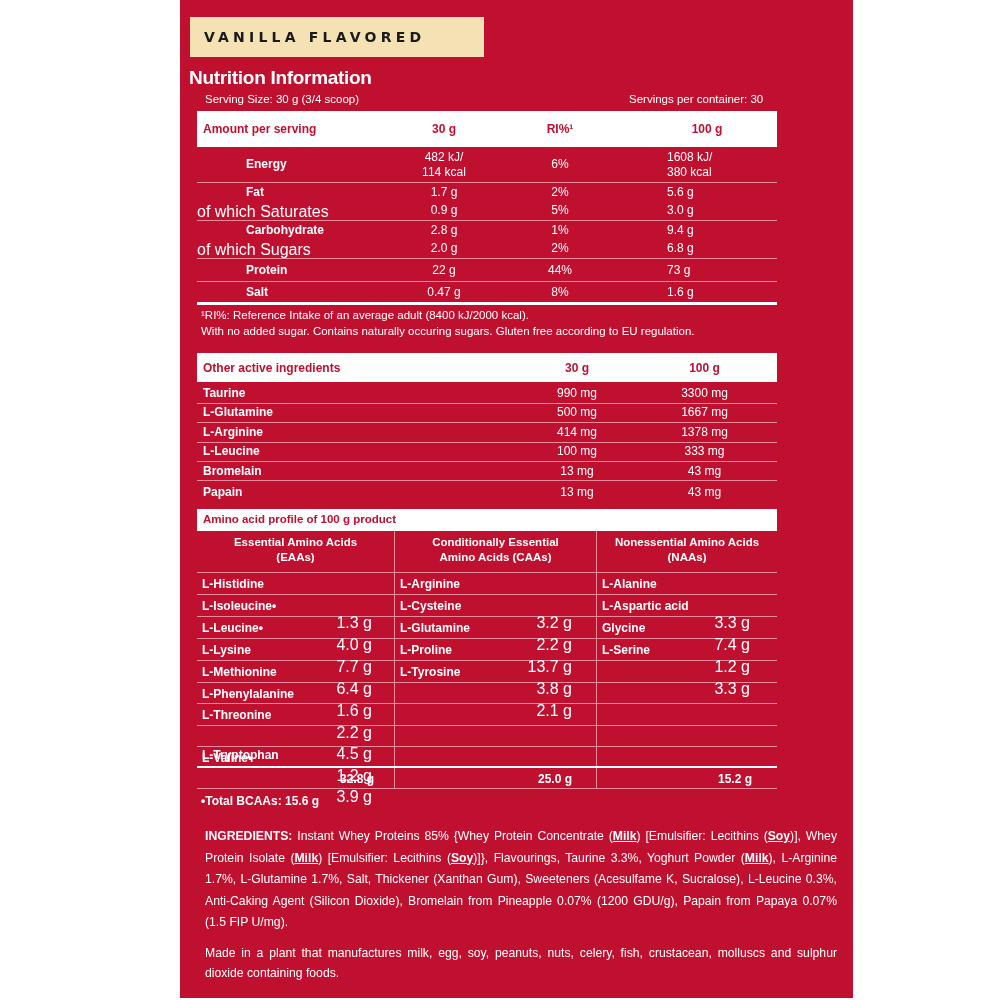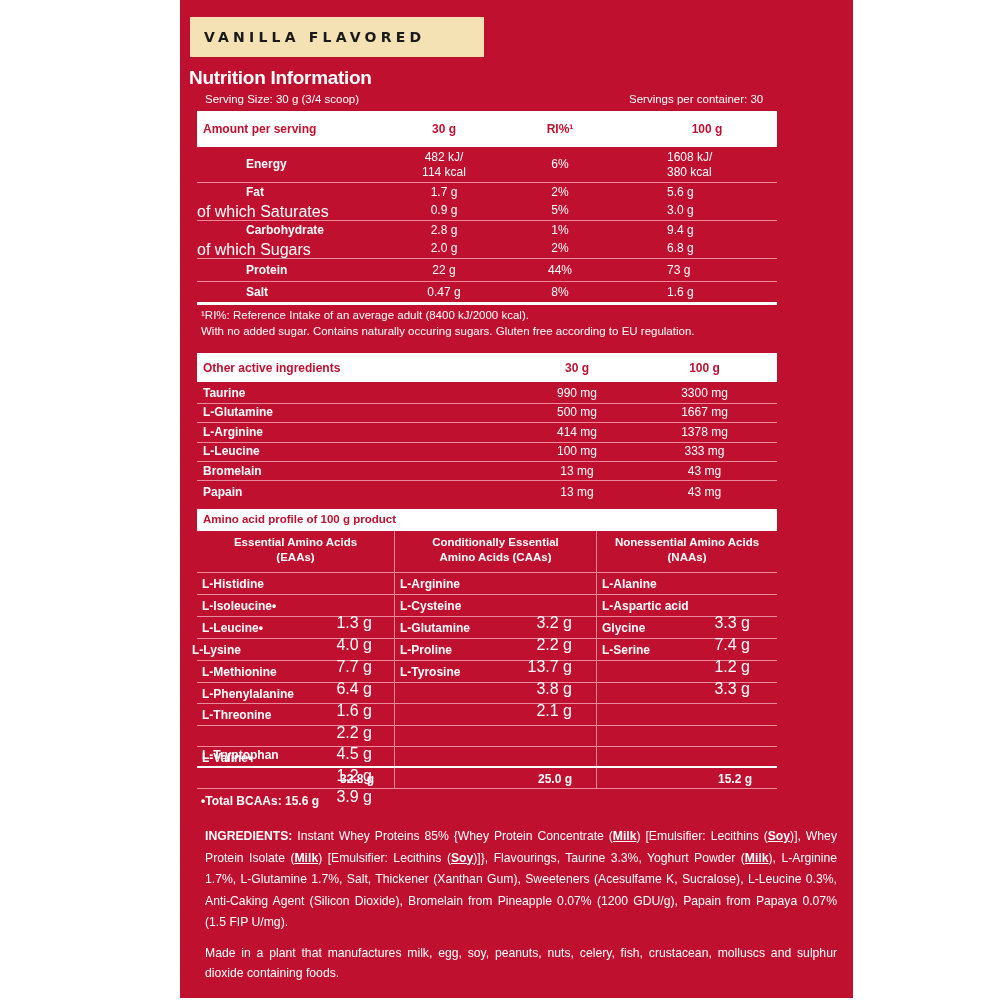--- a/index.html
+++ b/index.html
@@ -209,21 +209,21 @@
 <div class="hline" style="top:746px;"></div>
 <div class="hline thick" style="top:766px;height:2px;"></div>
 <div class="hline" style="top:788px;"></div>
 
 <span class="aa-cell-name" style="left:202px;top:577px;">L-Histidine</span>
 <span class="aa-cell-val" style="left:322px;top:577px;">1.3 g</span>
 <span class="aa-cell-name" style="left:202px;top:599px;">L-Isoleucine•</span>
 <span class="aa-cell-val" style="left:322px;top:599px;">4.0 g</span>
 <span class="aa-cell-name" style="left:202px;top:621px;">L-Leucine•</span>
 <span class="aa-cell-val" style="left:322px;top:621px;">7.7 g</span>
-<span class="aa-cell-name" style="left:192px;top:643px;">L-Lysine</span>
+<span class="aa-cell-name" style="left:202px;top:643px;">L-Lysine</span>
 <span class="aa-cell-val" style="left:322px;top:643px;">6.4 g</span>
 <span class="aa-cell-name" style="left:202px;top:665px;">L-Methionine</span>
 <span class="aa-cell-val" style="left:322px;top:665px;">1.6 g</span>
 <span class="aa-cell-name" style="left:202px;top:687px;">L-Phenylalanine</span>
 <span class="aa-cell-val" style="left:322px;top:687px;">2.2 g</span>
 <span class="aa-cell-name" style="left:202px;top:708px;">L-Threonine</span>
 <span class="aa-cell-val" style="left:322px;top:708px;">4.5 g</span>
 <span class="aa-cell-name" style="left:202px;top:748px;">L-Tryptophan</span>
 <span class="aa-cell-val" style="left:322px;top:730px;">1.2 g</span>
 <span class="aa-cell-name" style="left:202px;top:751px;">L-Valine•</span>

